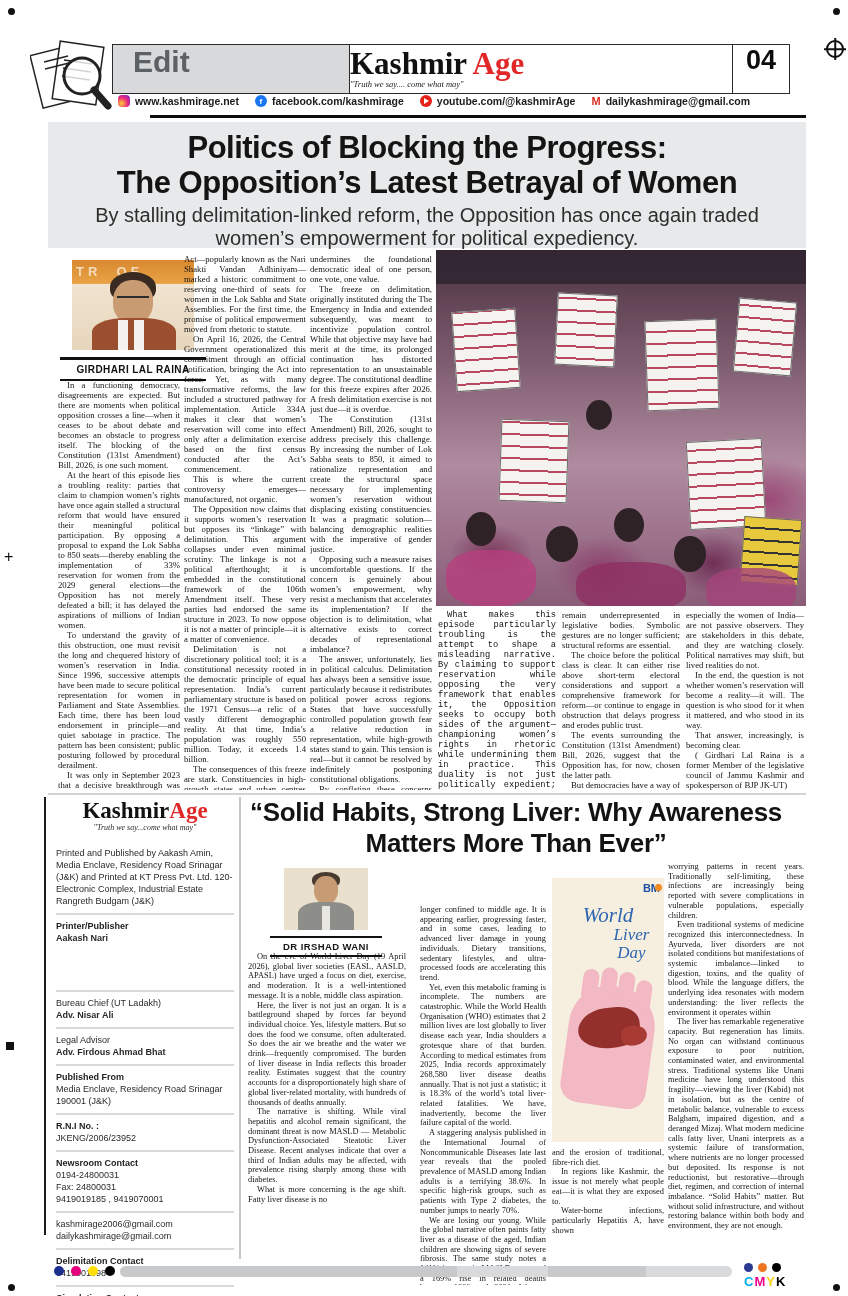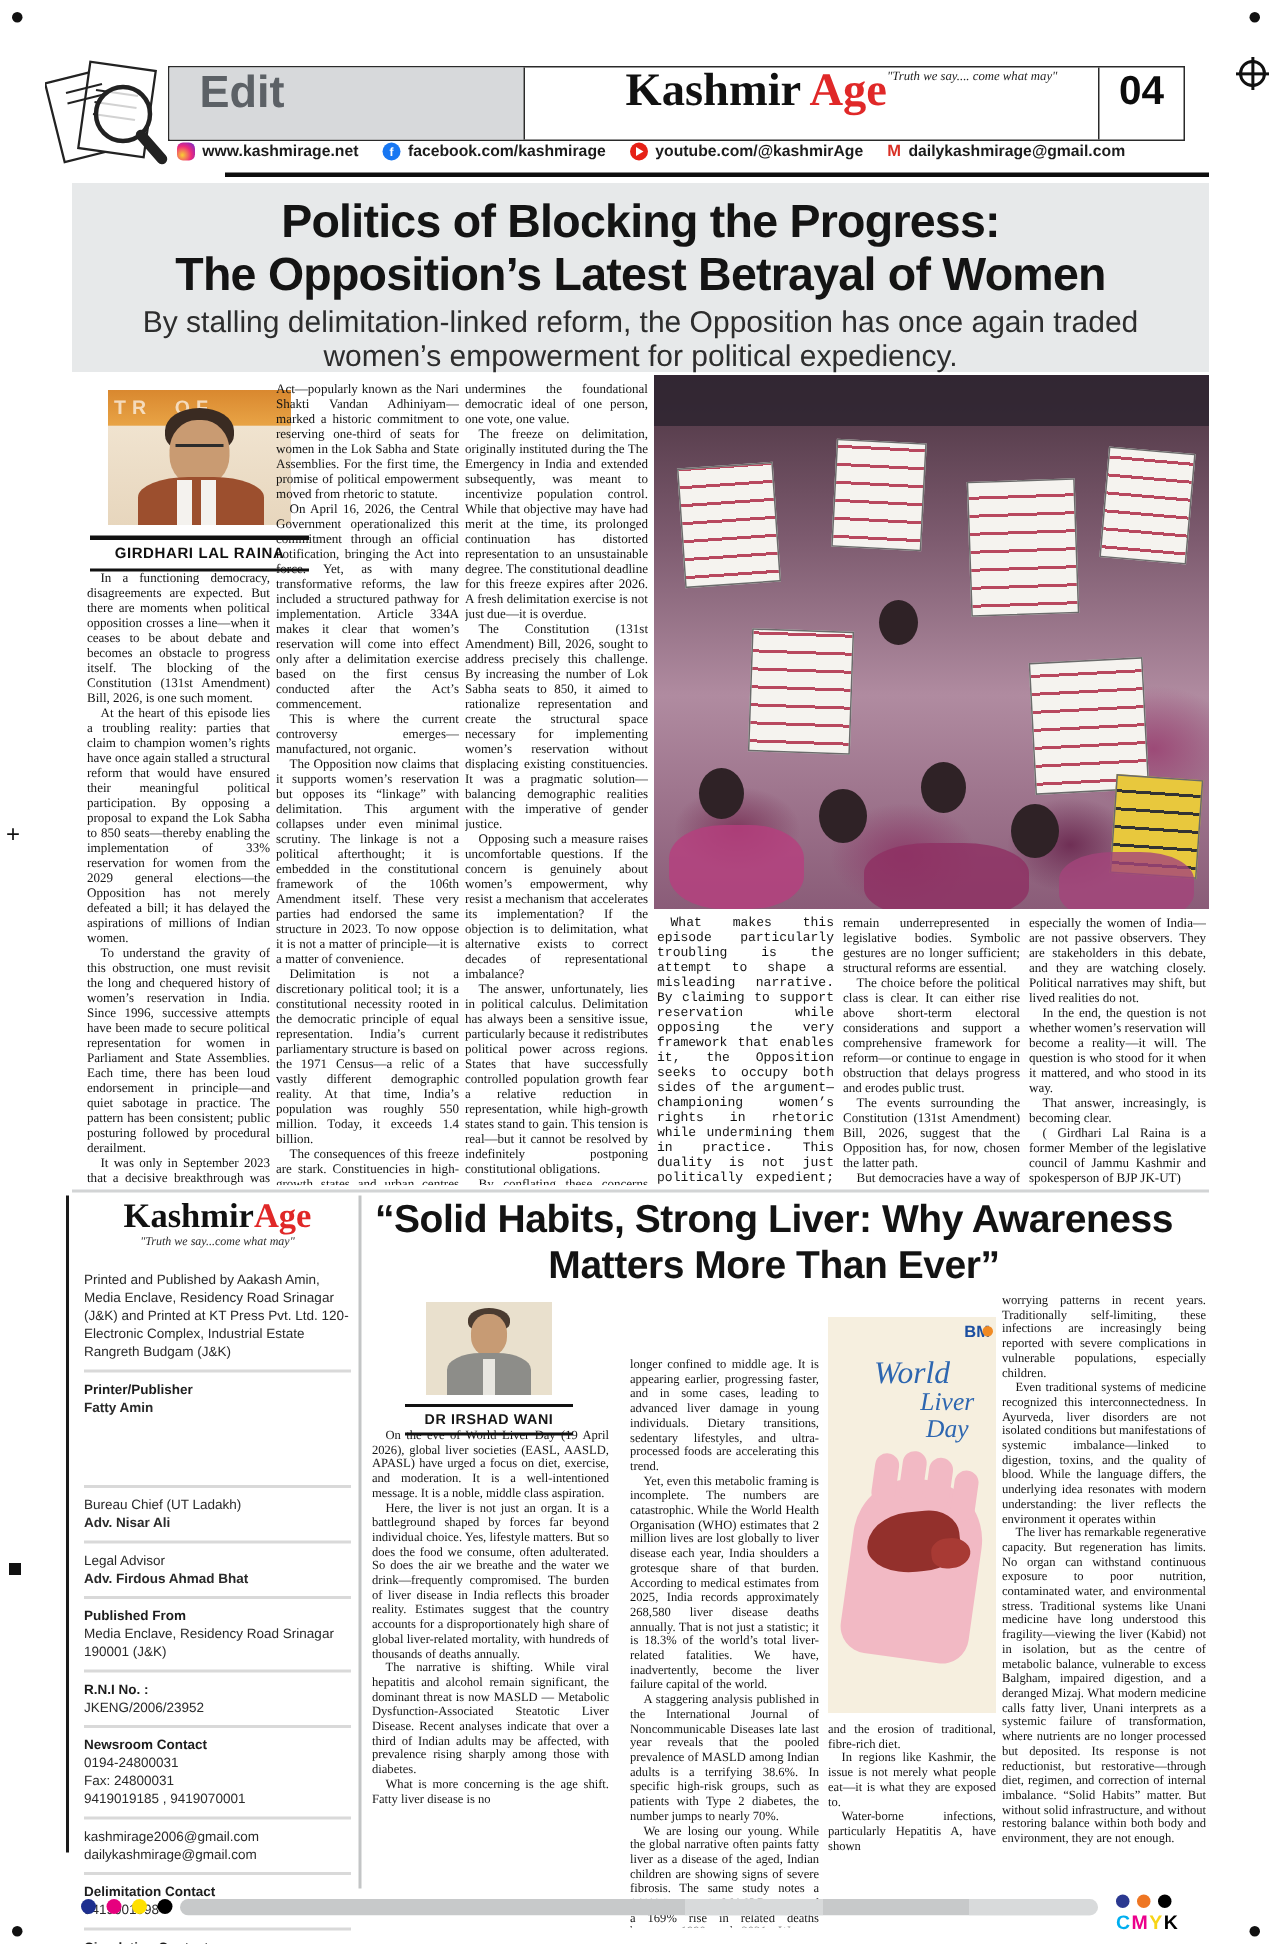--- a/index.html
+++ b/index.html
@@ -15,21 +15,21 @@
   .regcircle:after{top:50%;left:-4px;height:1.5px;width:22px;transform:translateY(-50%);}
   .regplus{font-size:16px;color:#111;line-height:10px;}
 
   
   .header-row{left:112px;top:44px;width:676px;height:48px;display:flex;
               border:1px solid #2a2a2a;background:#fff;}
   .hcell{border-left:1px solid #2a2a2a;display:flex;justify-content:center;}
   .hcell:first-child{border-left:none;}
   .edit-cell{width:216px;background:#d7d9db;justify-content:flex-start;padding-left:20px;}
   .edit-txt{font-size:30px;font-weight:bold;color:#5c6166;letter-spacing:0;}
-  .mast-cell{flex:1;flex-direction:row;padding-left:40px;}
+  .mast-cell{flex:1;flex-direction:column;}
   .mast-title{font-family:"Liberation Serif",serif;font-weight:bold;font-size:31px;line-height:30px;color:#111;}
   .mast-title .red{color:#e02828;}
   .mast-tag{font-family:"Liberation Serif",serif;font-style:italic;font-size:8.5px;color:#222;margin-top:0px;}
   .date-cell{width:142px;flex-direction:column;align-items:flex-end;padding-right:8px;}
   .date-l{font-size:12.5px;font-weight:bold;line-height:14px;color:#101010;}
   .page-cell{width:56px;}
   .page-num{font-size:27px;font-weight:bold;color:#0c0c0c;}
 
   .social-row{left:96px;top:95px;width:676px;display:flex;justify-content:center;gap:16px;align-items:flex-end;}
   .soc-item{display:flex;align-items:center;gap:5px;font-size:10.5px;font-weight:bold;color:#1c1c1c;}
@@ -286,21 +286,21 @@
     <div class="imp-logo">
       <span>Kashmir</span><span class="red">Age</span>
     </div>
     <div class="imp-tag">"Truth we say...come what may"</div>
 
     <div class="imp-sec first">
       <span>Printed and Published by Aakash Amin, Media Enclave, Residency Road Srinagar (J&amp;K) and Printed at KT Press Pvt. Ltd. 120- Electronic Complex, Industrial Estate Rangreth Budgam (J&amp;K)</span>
     </div>
     <div class="imp-sec">
       <div class="imp-label">Printer/Publisher</div>
-      <div class="imp-bold">Fatty Amin</div>
+      <div class="imp-bold">Aakash Nari</div>
     </div>
     <div style="height:40px;"></div>
     <div class="imp-sec">
       <div>Bureau Chief  (UT Ladakh)</div>
       <div class="imp-bold">Adv. Nisar Ali</div>
     </div>
     <div class="imp-sec">
       <div>Legal Advisor</div>
       <div class="imp-bold">Adv. Firdous Ahmad Bhat</div>
     </div>

